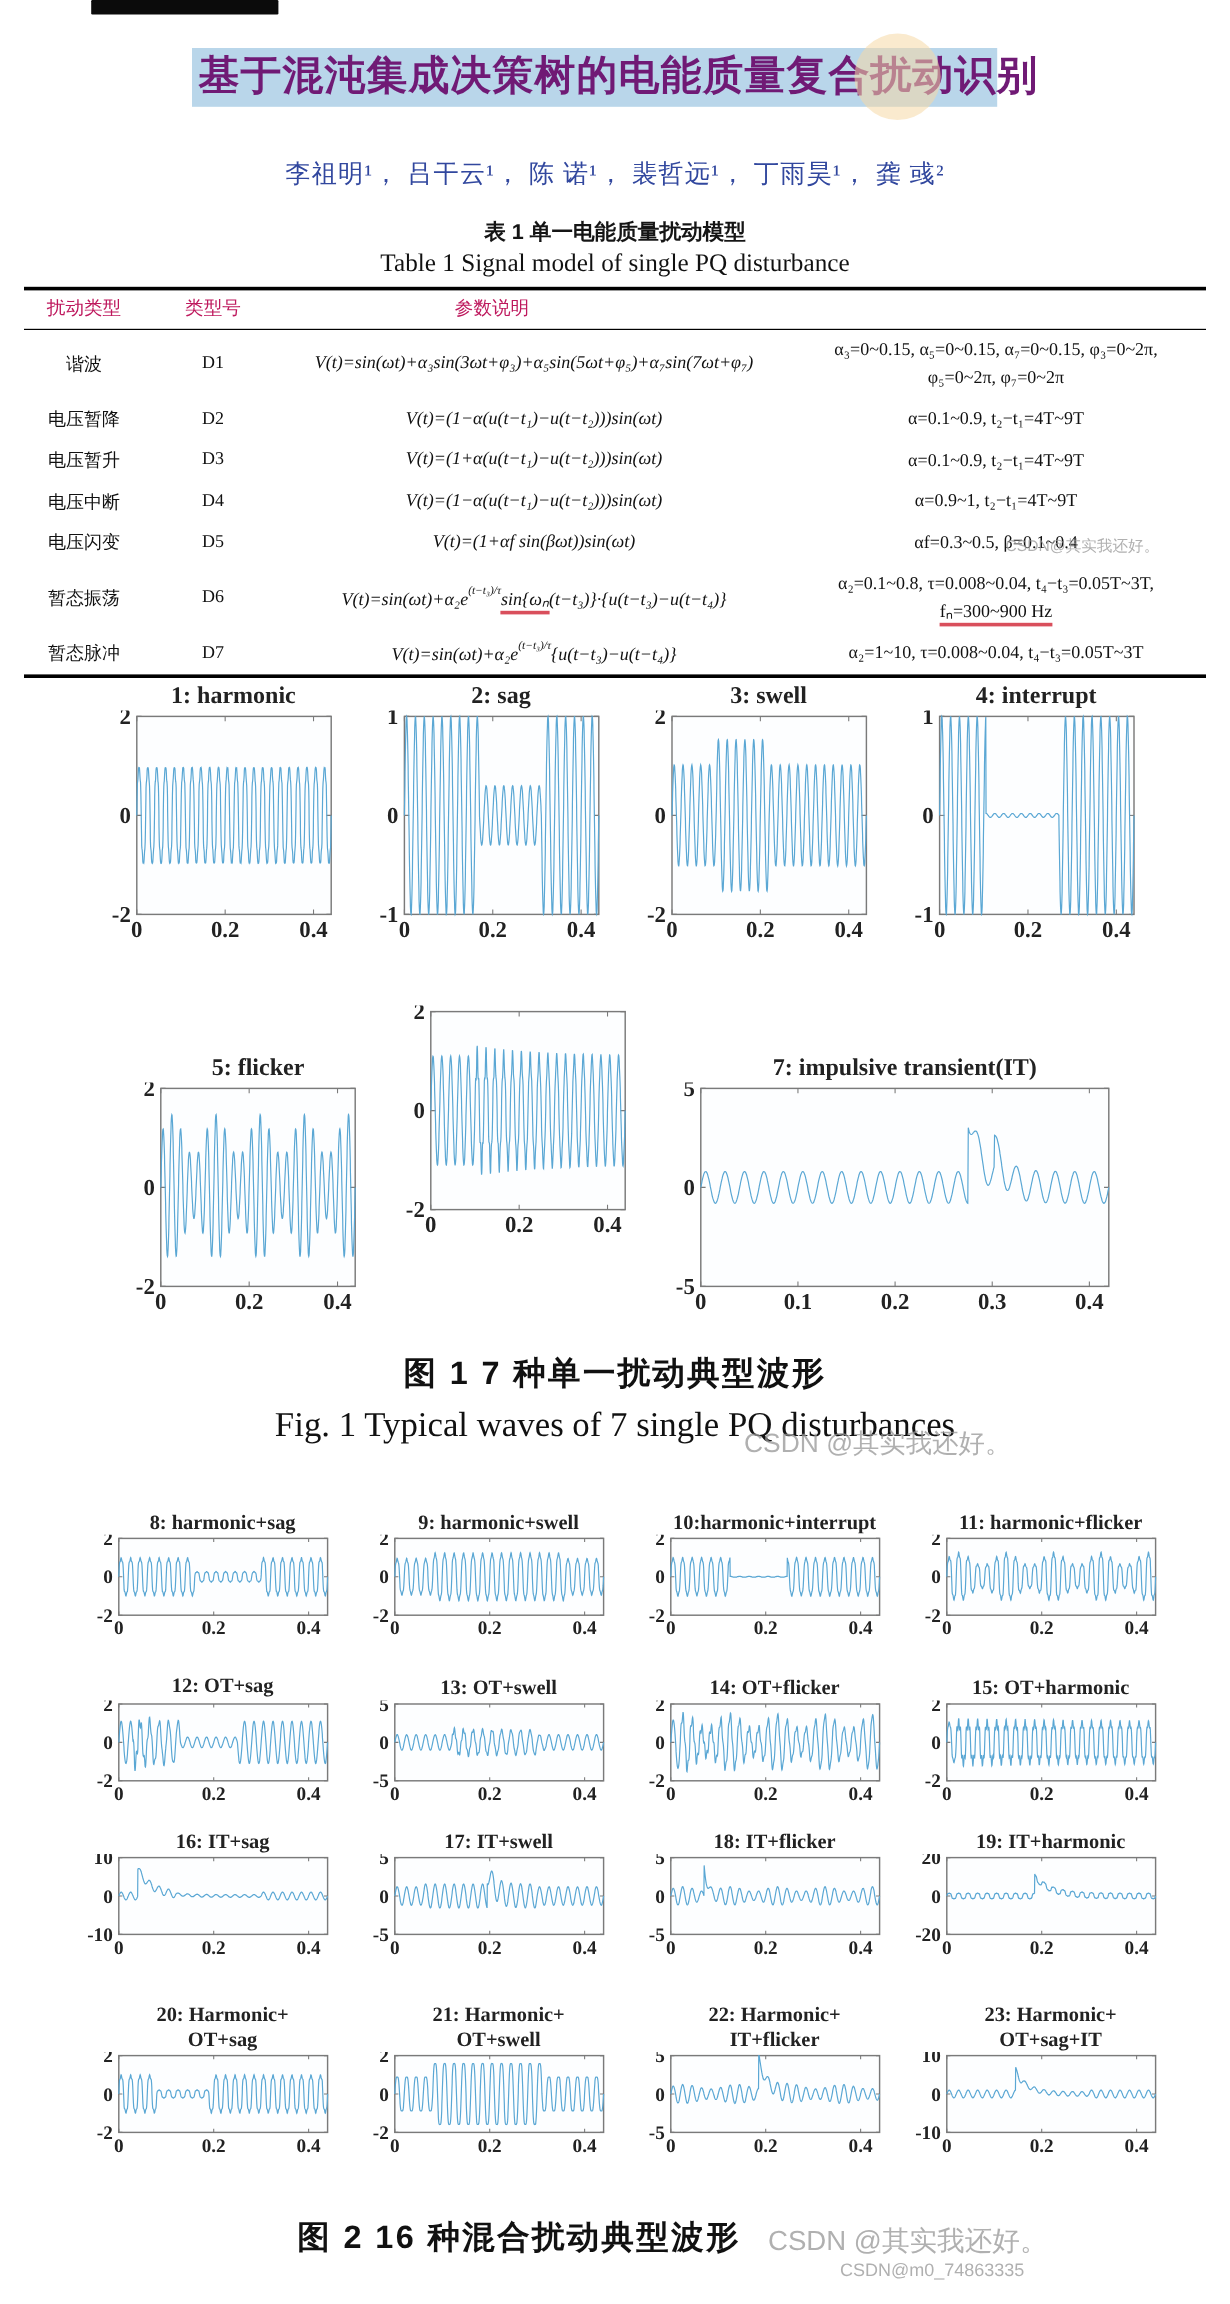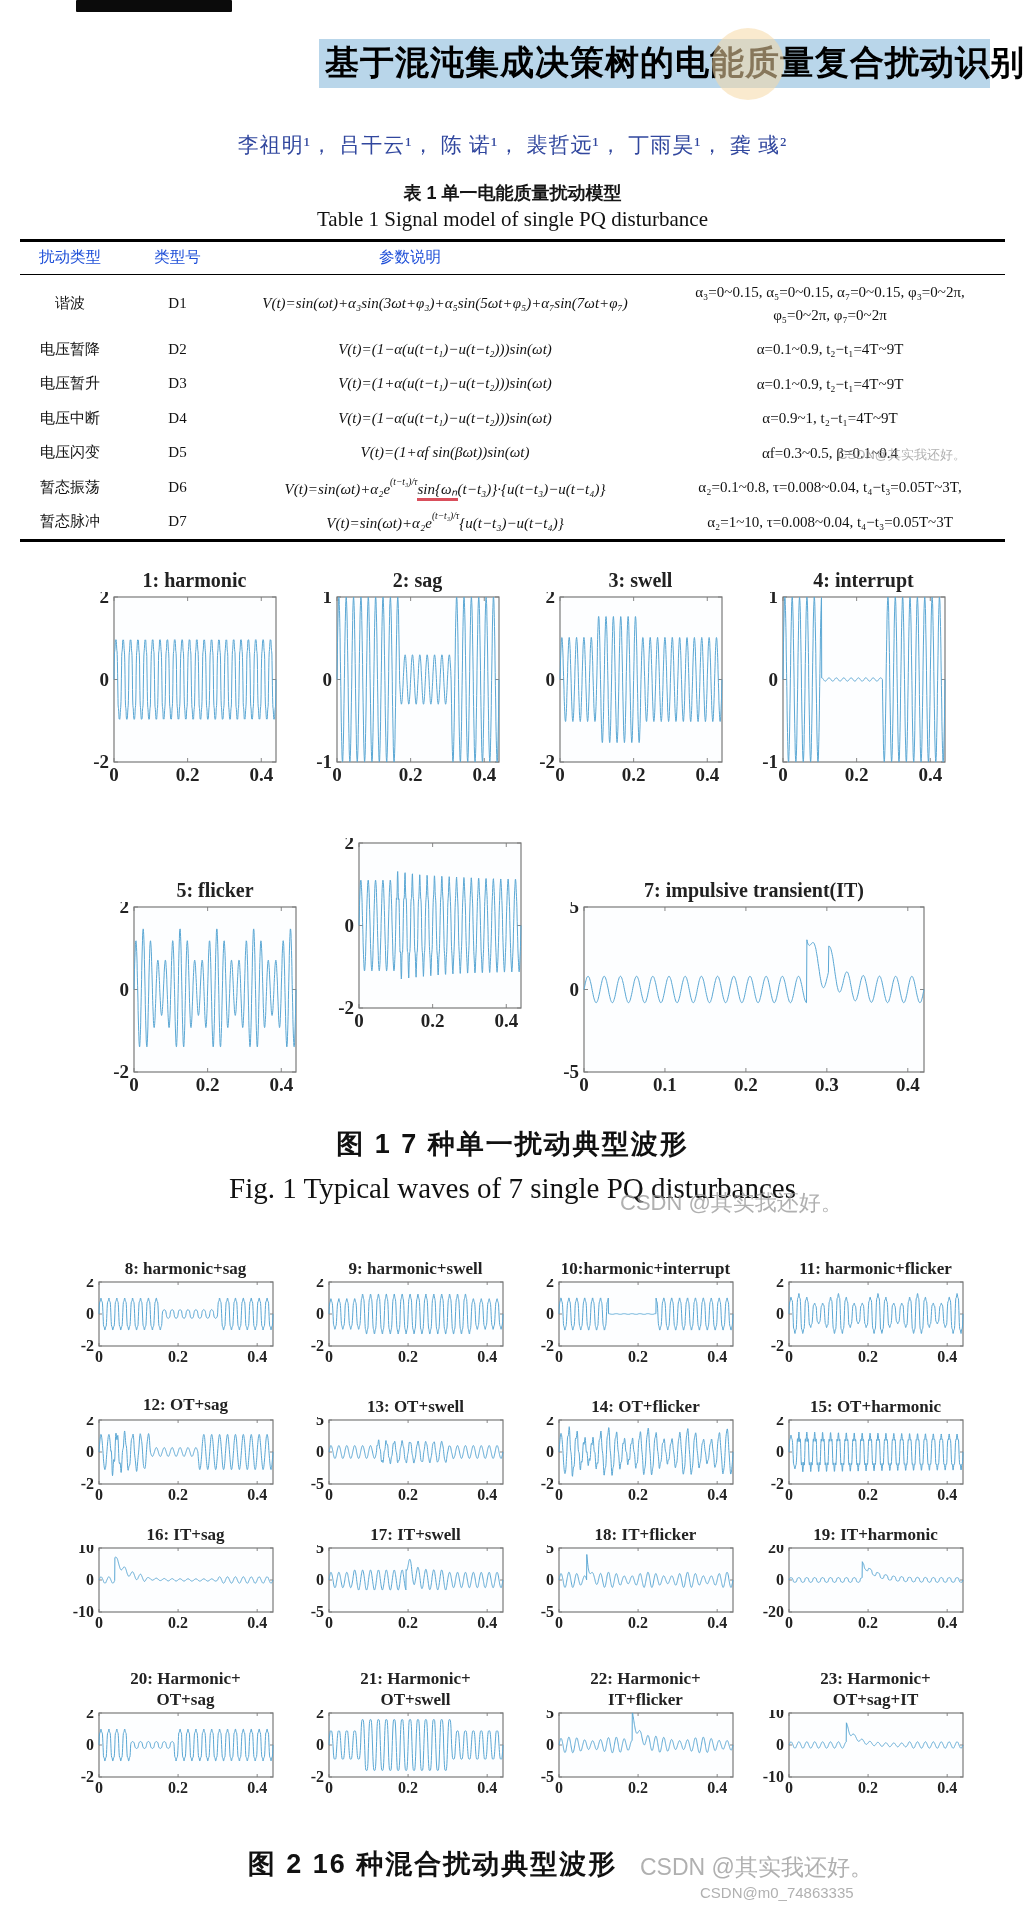--- a/index.html
+++ b/index.html
@@ -4,33 +4,33 @@
 <style>
   html,body{margin:0;padding:0;}
   body{width:1025px;height:1920px;position:relative;background:#ffffff;
        font-family:"Liberation Serif",serif;color:#111;overflow:hidden;}
   .abs{position:absolute;}
   .ctr{left:0;width:100%;text-align:center;}
   
   .topbar{left:76px;top:0;width:156px;height:12px;background:#0b0b0b;border-radius:1px;}
   
   .title-line{top:40px;font-family:"Liberation Sans",sans-serif;font-weight:bold;
-              font-size:34px;color:#000000;letter-spacing:1px;z-index:2;text-align:right;}
+              font-size:34px;color:#701a75;letter-spacing:1px;z-index:2;}
   .hl{background:#b9d6ea;padding:4px 0 7px 6px;}
   .circle{left:712px;top:28px;width:72px;height:72px;border-radius:50%;
           background:rgba(246,217,166,0.55);z-index:3;pointer-events:none;}
   .authors{top:131px;font-size:21px;color:#31479e;letter-spacing:1px;}
   .tbl-title-zh{top:181px;font-size:18px;font-weight:bold;color:#151515;
                 font-family:"Liberation Sans",sans-serif;}
   .tbl-title-en{top:207px;font-size:21px;}
   
   .pqtable{top:239px;left:20px;width:985px;border-top:3px solid #000;
            border-bottom:3px solid #000;font-size:15px;}
   .thead{display:flex;align-items:center;border-bottom:1.5px solid #000;
-         padding:5px 0 6px 0;font-size:15.5px;color:#1d4ed8;}
+         padding:5px 0 6px 0;font-size:15.5px;color:#be185d;}
   .trow{display:flex;align-items:center;padding:6px 0;}
   .c-type{width:100px;text-align:center;}
   .c-code{width:115px;text-align:center;}
   .c-model{flex:1;text-align:center;font-style:italic;}
   .c-params{width:350px;text-align:center;}
   .pline{line-height:1.5;}
   .sup{font-size:9.5px;vertical-align:9px;font-style:italic;}
   .mark{border-bottom:3px solid #d94f5c;padding-bottom:1px;}
   
   .wm{color:rgba(150,150,150,0.75);font-family:"Liberation Sans",sans-serif;}
@@ -121,20 +121,21 @@
         <div class="c-params">
           <div class="pline"><span>αf=0.3~0.5, β=0.1~0.4</span></div>
         </div>
       </div>
       <div class="trow">
         <div class="c-type">暂态振荡</div>
         <div class="c-code">D6</div>
         <div class="c-model"><span>V(t)=sin(ωt)+α₂e</span><span class="sup">(t−t₃)/τ</span><span class="mark">sin{ωₙ</span><span>(t−t₃)}·{u(t−t₃)−u(t−t₄)}</span></div>
         <div class="c-params">
           <div class="pline"><span>α₂=0.1~0.8,  τ=0.008~0.04, t₄−t₃=0.05T~3T,</span></div>
+          <div class="pline"><span class="mark">fₙ=300~900 Hz</span></div>
         </div>
       </div>
       <div class="trow">
         <div class="c-type">暂态脉冲</div>
         <div class="c-code">D7</div>
         <div class="c-model"><span>V(t)=sin(ωt)+α₂e</span><span class="sup">(t−t₃)/τ</span><span>{u(t−t₃)−u(t−t₄)}</span></div>
         <div class="c-params">
           <div class="pline"><span>α₂=1~10, τ=0.008~0.04,  t₄−t₃=0.05T~3T</span></div>
         </div>
       </div>

